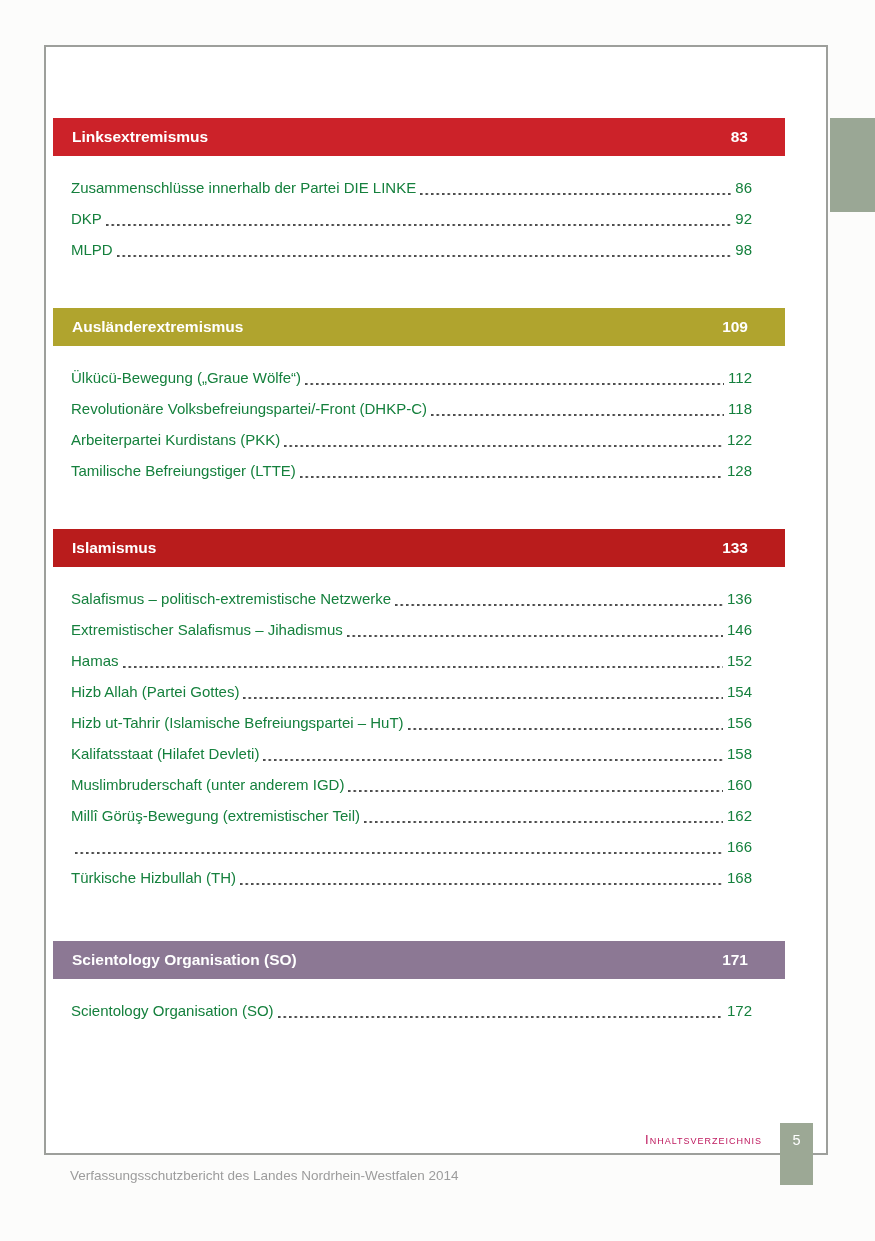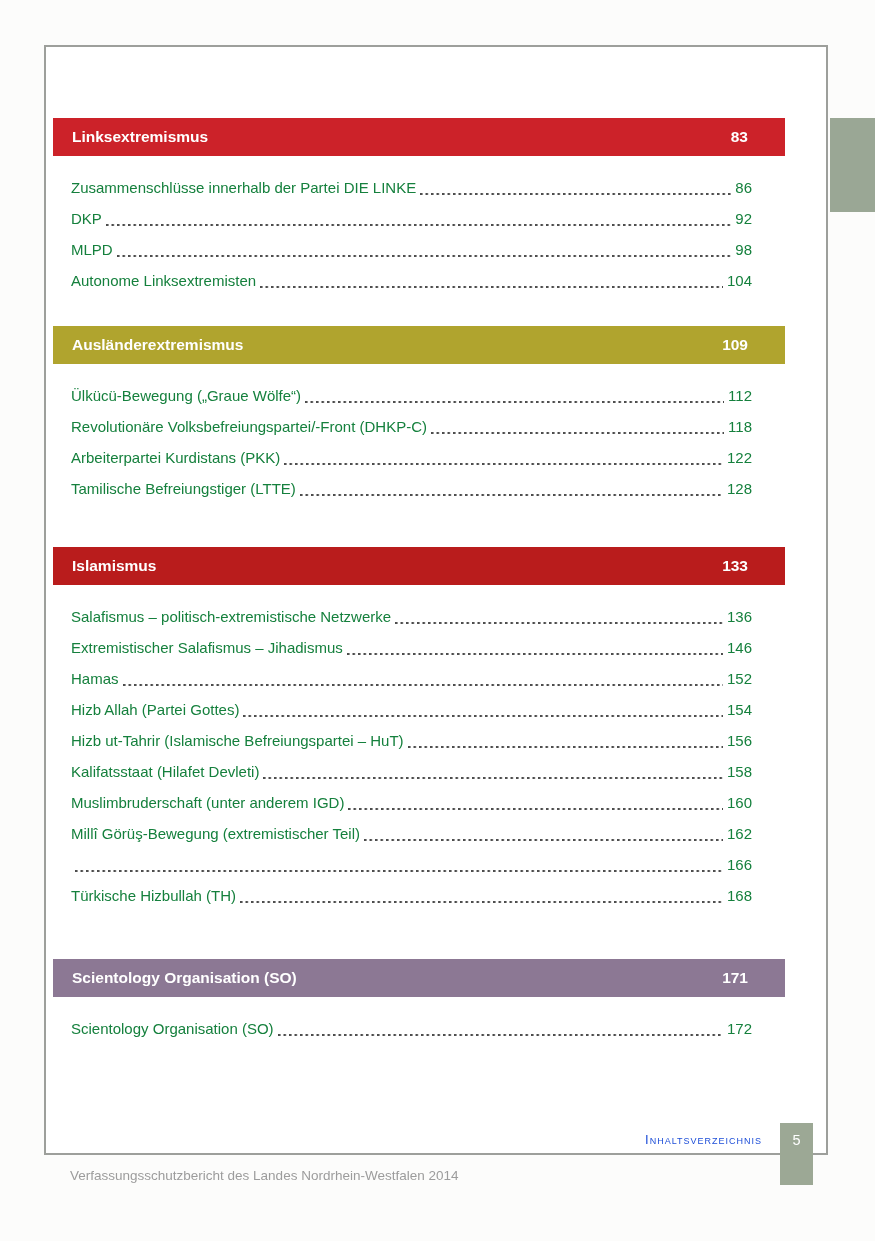--- a/index.html
+++ b/index.html
@@ -19,21 +19,21 @@
     background: #ffffff;
   }
   .side-tab {
     position: absolute;
     left: 830px; top: 118px;
     width: 45px; height: 94px;
     background: #9aa795;
   }
   .toc-section { margin-left: 7px; width: 732px; }
   .sec-1 { margin-top: 71px; }
-  .sec-2 { margin-top: 30px; }
+  .sec-2 { margin-top: 43px; }
   .sec-3 { margin-top: 43px; }
   .sec-4 { margin-top: 48px; }
   .bar {
     height: 38px;
     display: flex;
     align-items: center;
     justify-content: space-between;
     padding: 0 37px 0 19px;
     box-sizing: border-box;
     color: #ffffff;
@@ -59,21 +59,21 @@
     background-size: 5.5px 2px;
     background-repeat: repeat-x;
     background-position: left bottom;
   }
   .footer-label {
     position: absolute;
     right: 64px; bottom: 6px;
     font-variant: small-caps;
     letter-spacing: 1px;
     font-size: 13px;
-    color: #1d4ed8;
+    color: #be185d;
   }
   .page-num-box {
     position: absolute;
     right: 13px; bottom: -32px;
     width: 33px; height: 62px;
     background: #9ca895;
     color: #ffffff;
     font-size: 14.5px;
     text-align: center;
     line-height: 34px;
@@ -104,25 +104,20 @@
       <div class="entry">
         <span class="entry-title">DKP</span>
         <span class="leader"></span>
         <span class="entry-page">92</span>
       </div>
       <div class="entry">
         <span class="entry-title">MLPD</span>
         <span class="leader"></span>
         <span class="entry-page">98</span>
       </div>
-      <div class="entry">
-        <span class="entry-title">Autonome Linksextremisten</span>
-        <span class="leader"></span>
-        <span class="entry-page">104</span>
-      </div>
     </div>
   </div>
 
   <div class="toc-section sec-2">
     <div class="bar" style="background: rgb(176, 164, 46);">
       <span>Ausländerextremismus</span>
       <span>109</span>
     </div>
     <div class="entries">
       <div class="entry">

